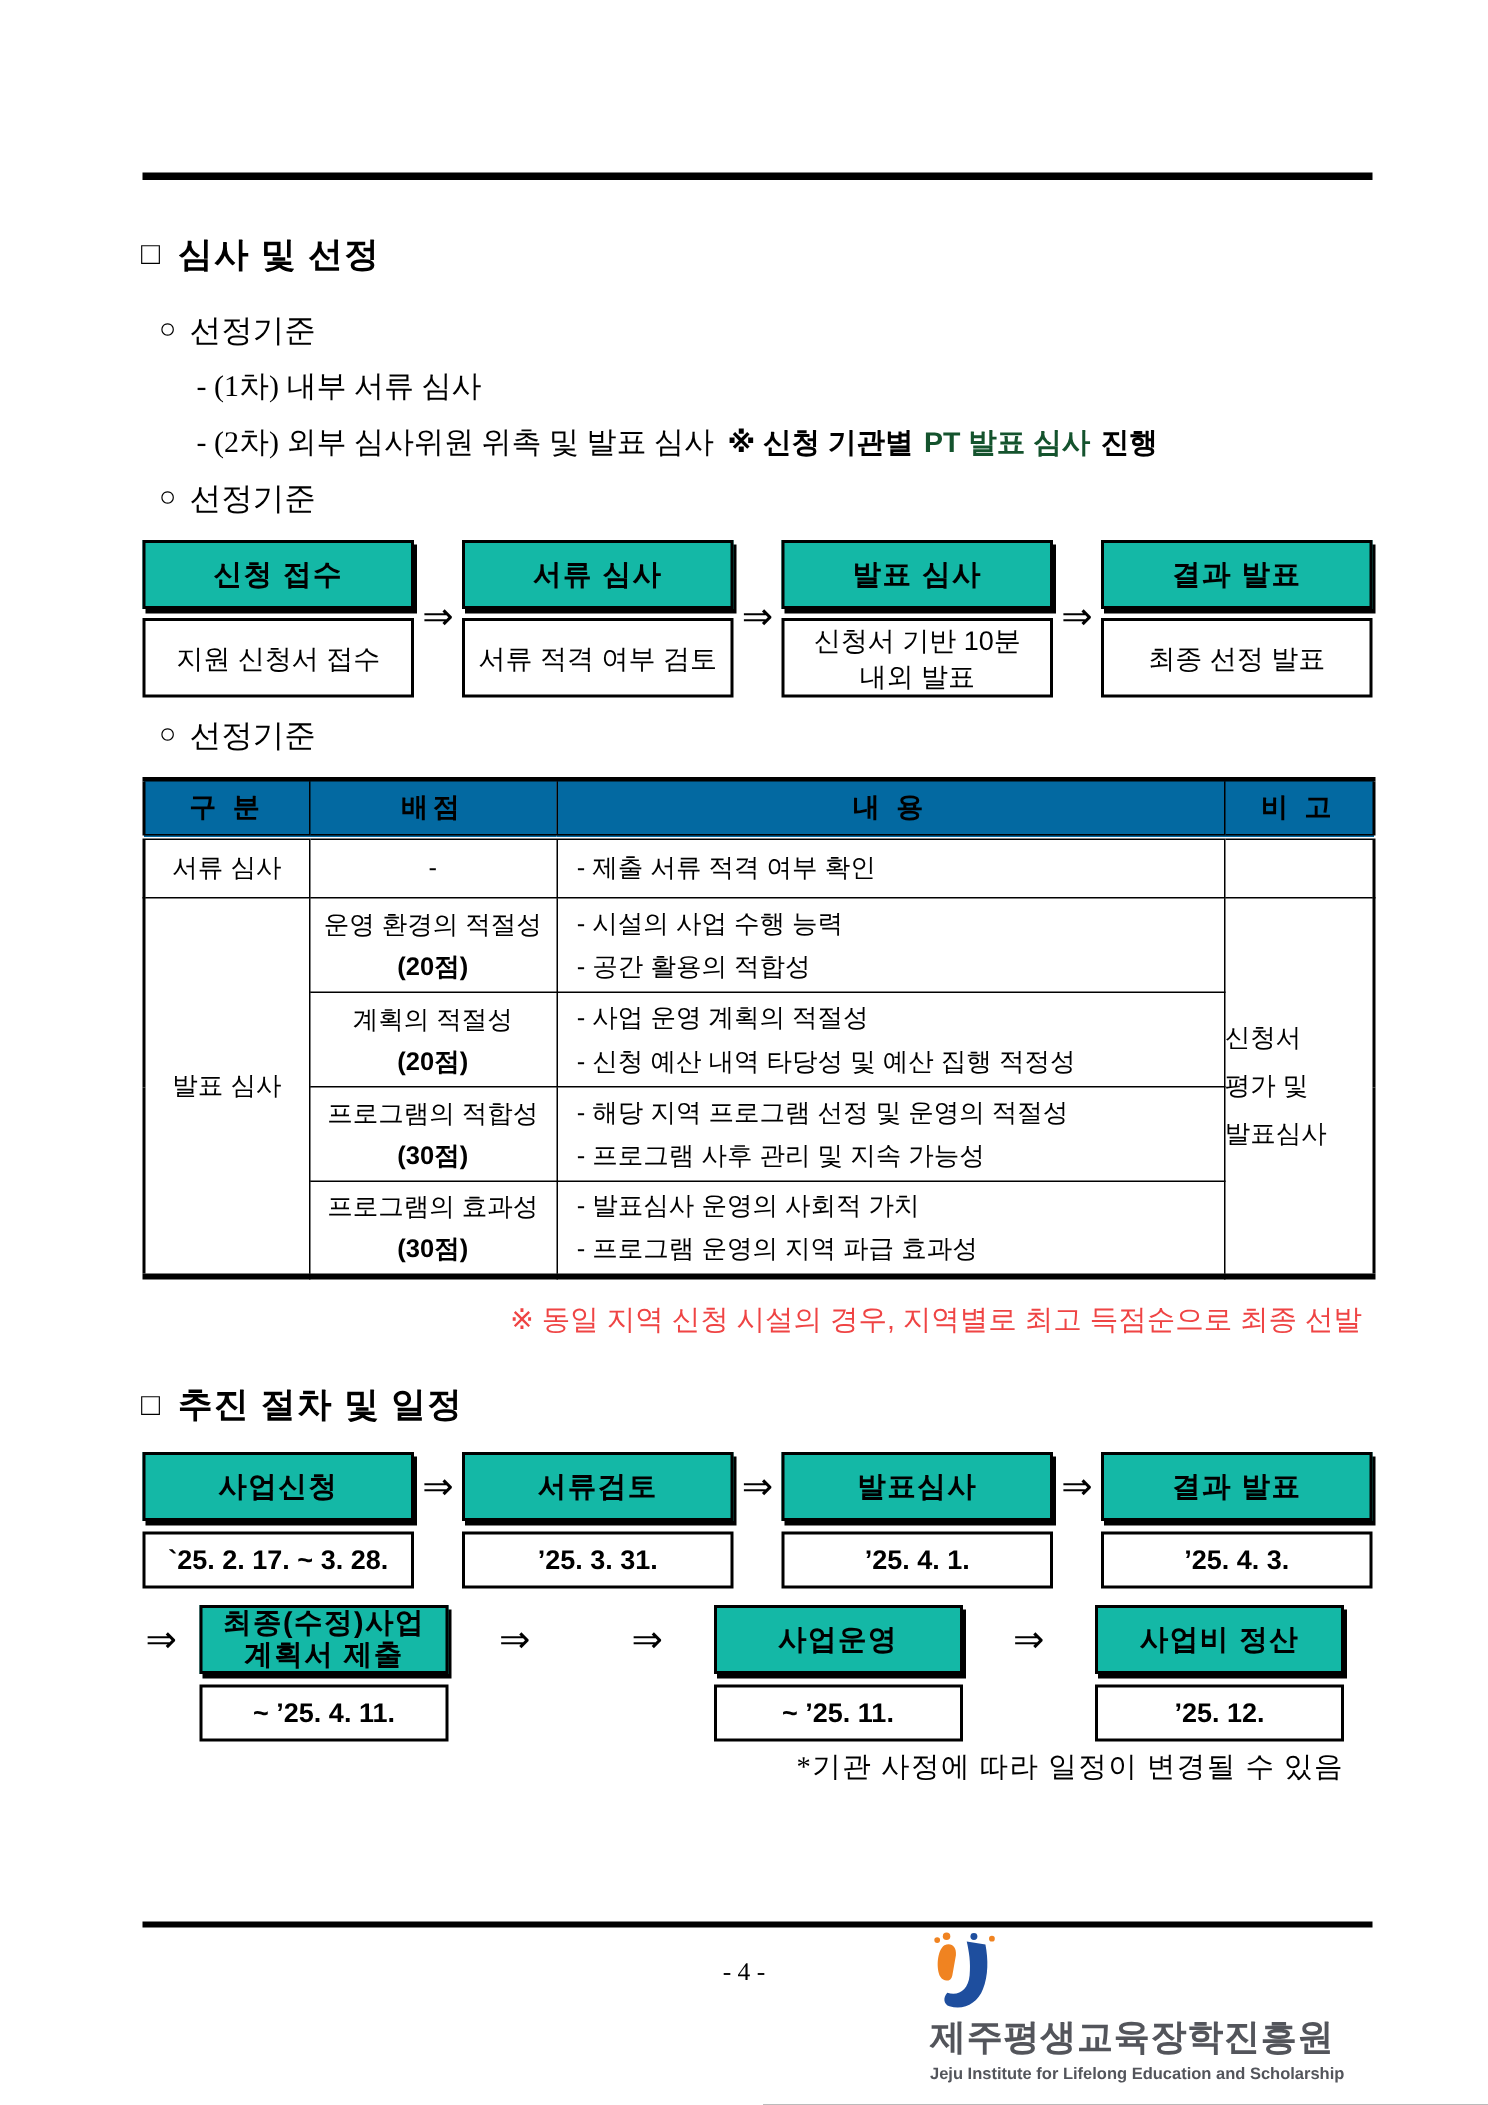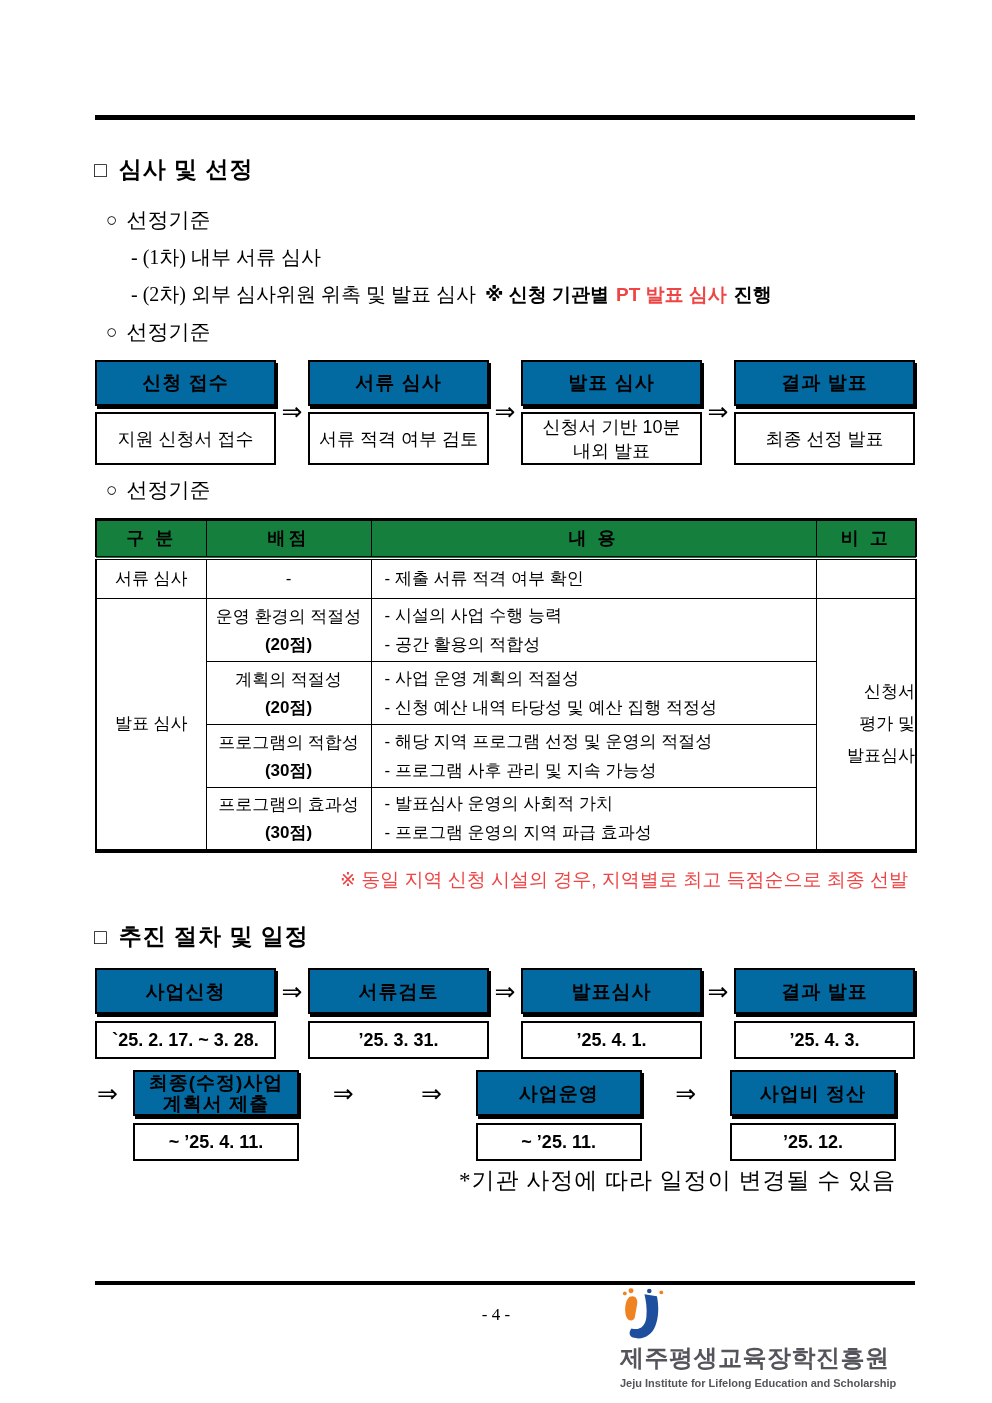--- a/index.html
+++ b/index.html
@@ -25,29 +25,29 @@
   .l-method { top:206px; }
   .l-proc   { top:318px; }
   .l-crit   { top:476px; }
 
   .ditem { position:absolute; left:131px;
     font-family:"Liberation Serif","DejaVu Serif",serif; font-size:20px; }
   .i1 { top:244px; }
   .i2 { top:281px; }
   .i2 .b  { font-family:"Liberation Sans","DejaVu Sans",sans-serif;
             font-weight:bold; font-size:19px; margin-left:9px; }
-  .i2 .blue { color:#ef4444; margin-left:7px; }
+  .i2 .blue { color:#14532d; margin-left:7px; }
   .i2 .tail { margin-left:7px; }
 
   
   .flow { position:absolute; display:flex; justify-content:space-between; }
   .flow1 { left:95px; top:360px; width:820px; }
   .fstep { width:181px; }
   .fhead, .shead {
-    height:46px; background:#0369a1; border:2px solid #000;
+    height:46px; background:#14b8a6; border:2px solid #000;
     box-shadow:2px 3px 0 #000;
     display:flex; flex-direction:column; align-items:center; justify-content:center;
     font-weight:bold; font-size:19px; letter-spacing:1px; text-align:center;
   }
   .fdesc {
     margin-top:6px; height:53px; border:2px solid #000; background:#fff;
     display:flex; flex-direction:column; align-items:center; justify-content:center;
     font-size:18px; line-height:24px; text-align:center;
   }
   .farrow { flex:1; text-align:center; font-size:25px; margin-top:38px; line-height:26px; }
@@ -66,39 +66,39 @@
   }
 
   
   table.criteria {
     position:absolute; left:95px; top:518px; width:820px;
     border-collapse:collapse; table-layout:fixed;
     border:2px solid #000; border-top:3px solid #000; border-bottom:4px solid #000;
   }
   table.criteria th, table.criteria td { border:1px solid #000; }
   table.criteria thead th {
-    background:#15803d; height:38px; font-size:18px; font-weight:bold;
+    background:#0369a1; height:38px; font-size:18px; font-weight:bold;
     letter-spacing:3px; border-bottom:4px double #000;
   }
   td.cat { text-align:center; font-size:17px; }
   td.pts { text-align:center; font-size:17px; }
   .pt-score { font-weight:bold; margin-top:5px; }
   td.cnt { font-size:17px; padding-left:13px; }
   td.cnt div { line-height:29px; }
-  td.rmk { text-align:right; font-size:17px; }
+  td.rmk { text-align:left; font-size:17px; }
   td.rmk div { line-height:32px; }
   tr.r-doc td { height:41px; }
   tr.r-p td { height:63px; }
 
   .red-note { position:absolute; left:95px; top:867px; width:813px;
     text-align:right; color:#ef4444; font-size:19px; }
 
   .sched-note { position:absolute; left:95px; top:1165px; width:801px;
     text-align:right; font-family:"Liberation Serif","DejaVu Serif",serif;
-    font-size:23px; letter-spacing:1px; }
+    font-size:19px; letter-spacing:1px; }
 
   .page-num { position:absolute; left:0; top:1305px; width:992px; text-align:center;
     font-family:"Liberation Serif","DejaVu Serif",serif; font-size:17px; }
 
   .logo { position:absolute; left:620px; top:1288px; display:flex; align-items:flex-start;flex-direction:column; }
   .logo-mark { width:48px; height:54px; margin-right:9px; }
   .logo-kr { font-size:24px; font-weight:bold; color:#53555b; letter-spacing:0.5px; }
   .logo-en { font-size:11px; font-weight:bold; color:#53555b; margin-top:3px; }
 </style>
 </head>

